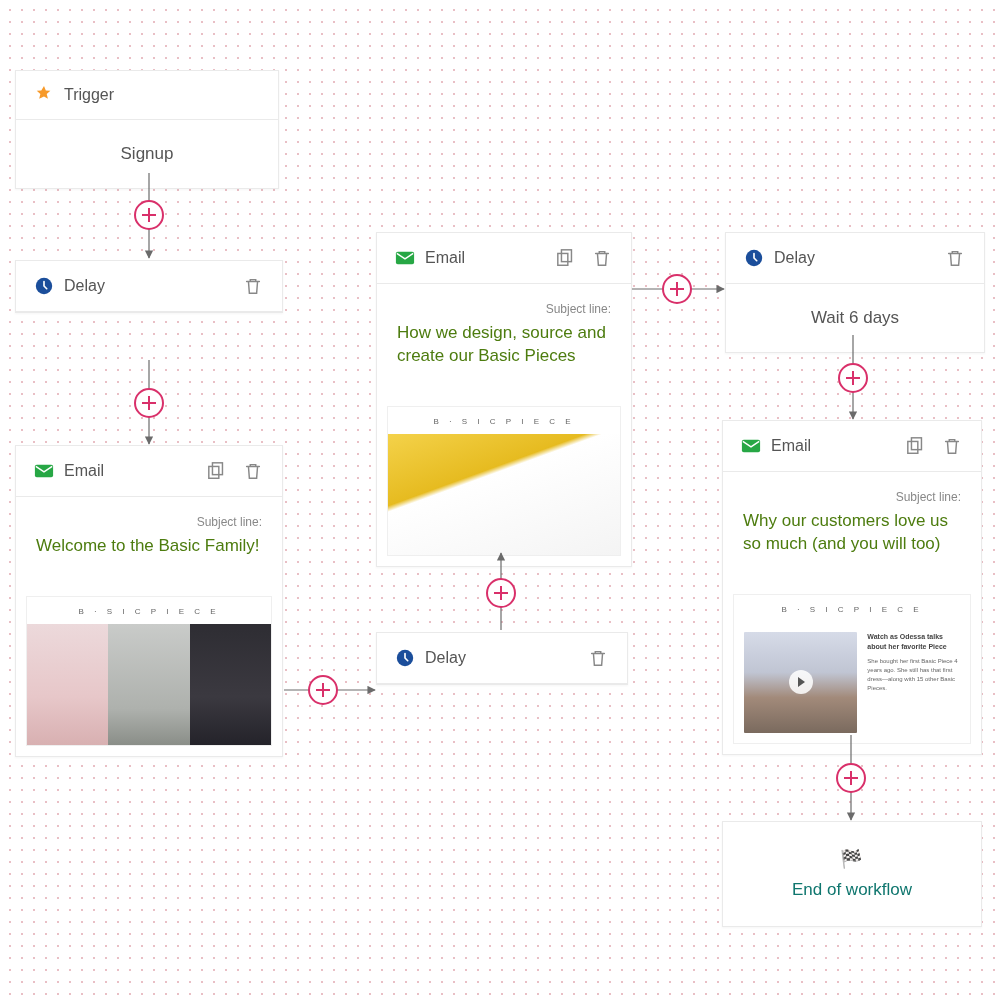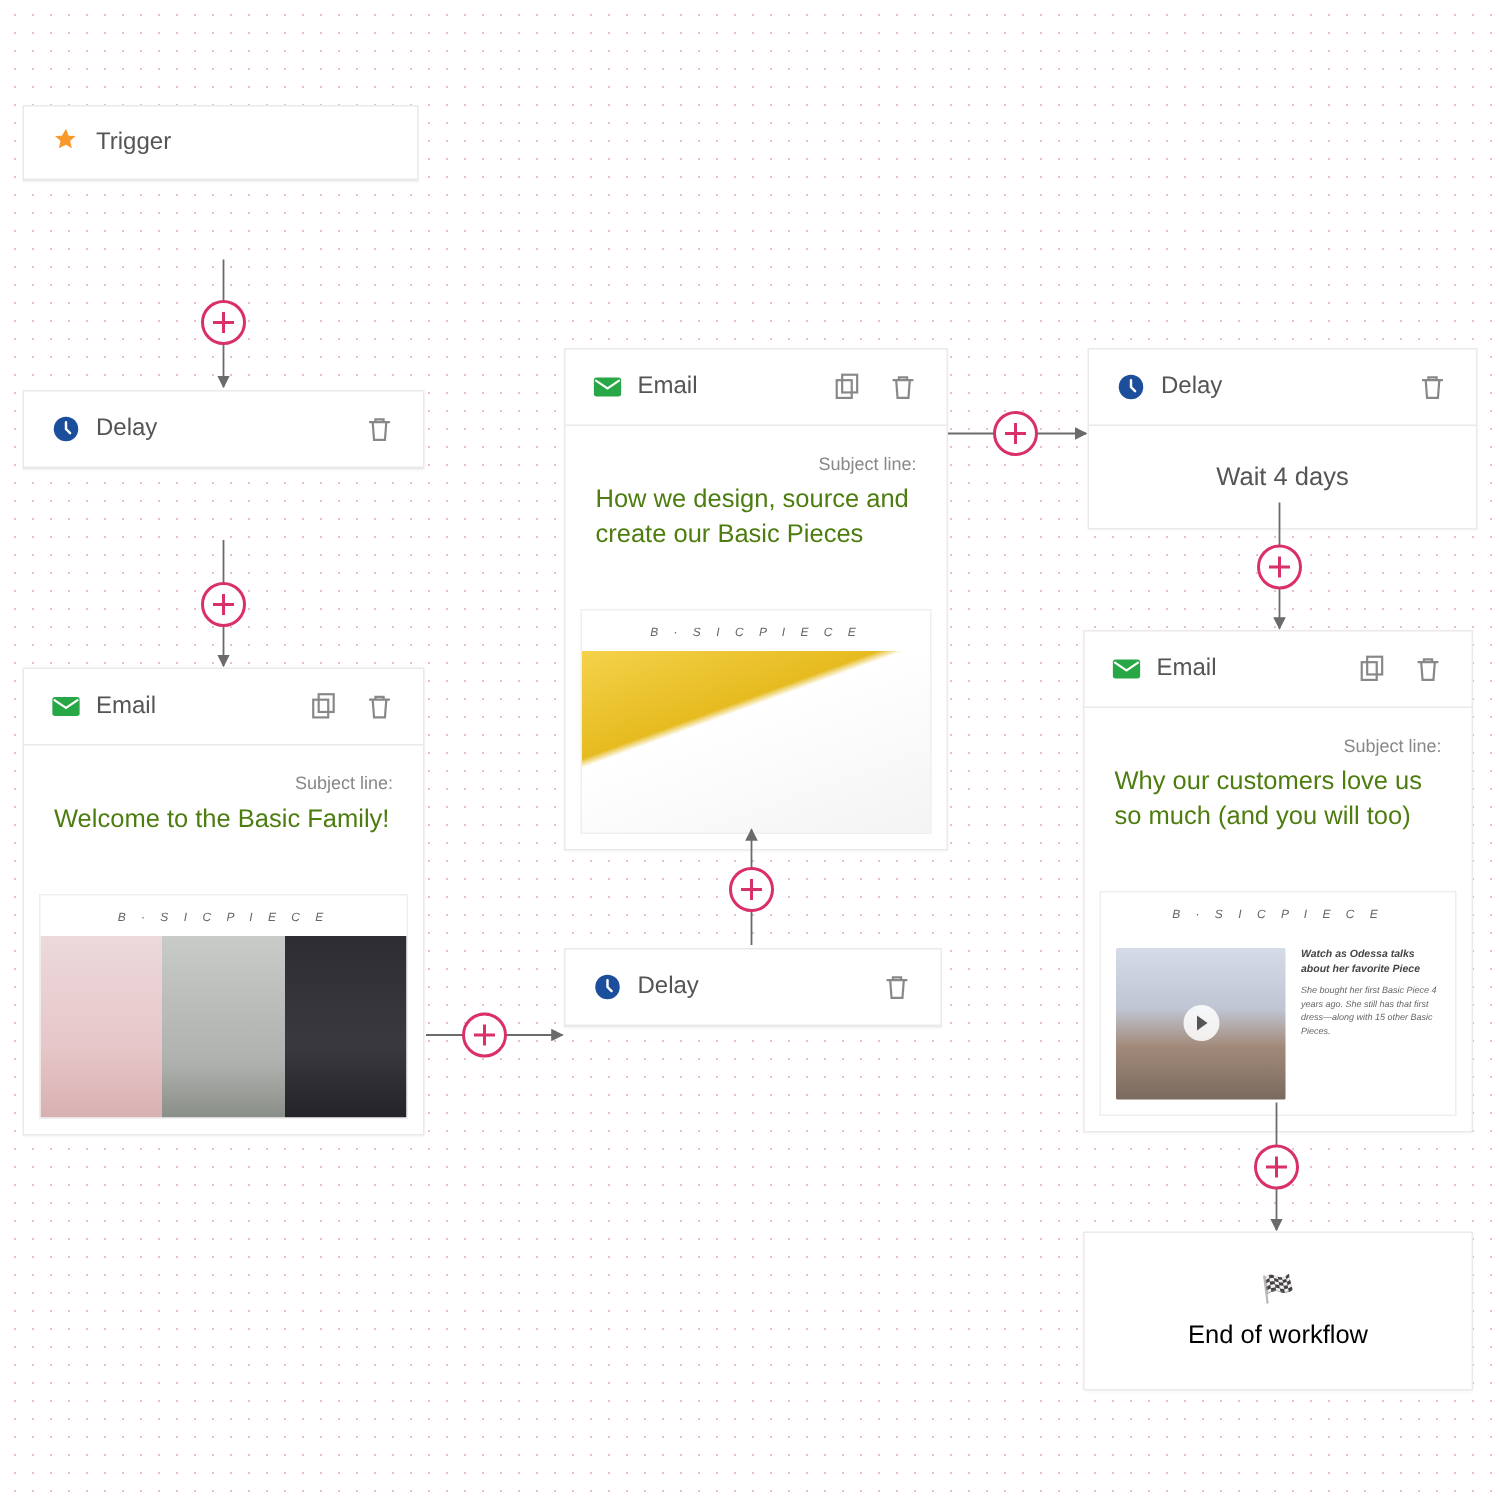--- a/index.html
+++ b/index.html
@@ -51,21 +51,20 @@
     line-height:1.35;
   }
   .preview {
     margin:18px 10px 10px;
     border:1px solid #efefef;
     background:#fafafa;
     height:150px;
     overflow:hidden;
     display:flex;
     flex-direction:column;
-    font-style:italic;
   }
   .preview-header {
     text-align:center;
     font-size:8px;
     letter-spacing:4px;
     color:#666;
     padding:10px 0 8px;
     background:#fff;
   }
   .preview-body { flex:1; position:relative; background:#eee; }
@@ -103,21 +102,21 @@
   .add-btn:after  { width:2px; height:14px; }
   svg.conn { position:absolute; overflow:visible; z-index:1; pointer-events:none; }
   
   .ic-star svg, .ic-clock svg, .ic-mail svg { width:20px; height:20px; display:block;}
   .ic-star { color:#f79a2a; }
   .ic-clock { color:#1b4e9b; }
   .ic-mail { color:#27a745; }
   .trigger-title { color:#e8821a; }
   .end-node { text-align:center; padding:26px 10px; }
   .end-node .flag { font-size:18px; color:#333; display:block; margin-bottom:10px;}
-  .end-node .txt { font-size:17px; color:#000000; }
+  .end-node .txt { font-size:17px; color:#0f766e; }
 </style>
 </head>
 <body>
 
 <svg width="0" height="0" style="position:absolute">
   <defs>
     <g id="i-copy">
         <rect x="6" y="2" width="11" height="13" fill="none" stroke="currentColor" stroke-width="1.6"></rect>
         <rect x="2" y="6" width="11" height="13" fill="none" stroke="currentColor" stroke-width="1.6"></rect>
       </g>
@@ -168,20 +167,21 @@
 
 <div class="node" style="left:15px; top:70px; width:264px;">
   <div class="node-header">
     <span class="ic-star">
         <svg viewBox="0 0 22 22">
           <use href="#i-star"></use>
         </svg>
       </span>
     <span class="title trigger-title">Trigger</span>
   </div>
+  <div class="node-body-center">Signup</div>
 </div>
 
 <div class="node" style="left:15px; top:260px; width:268px;">
   <div class="node-header">
     <span class="ic-clock">
         <svg viewBox="0 0 22 22">
           <use href="#i-clock"></use>
         </svg>
       </span>
     <span class="title">Delay</span>
@@ -290,21 +290,21 @@
       </span>
     <span class="title">Delay</span>
     <div class="actions">
       <span class="icon-btn">
           <svg viewBox="0 0 22 22">
             <use href="#i-trash"></use>
           </svg>
         </span>
     </div>
   </div>
-  <div class="node-body-center">Wait 4 days</div>
+  <div class="node-body-center">Wait 6 days</div>
 </div>
 
 <div class="node" style="left:722px; top:420px; width:260px;">
   <div class="node-header">
     <span class="ic-mail">
         <svg viewBox="0 0 22 22">
           <use href="#i-mail"></use>
         </svg>
       </span>
     <span class="title">Email</span>

